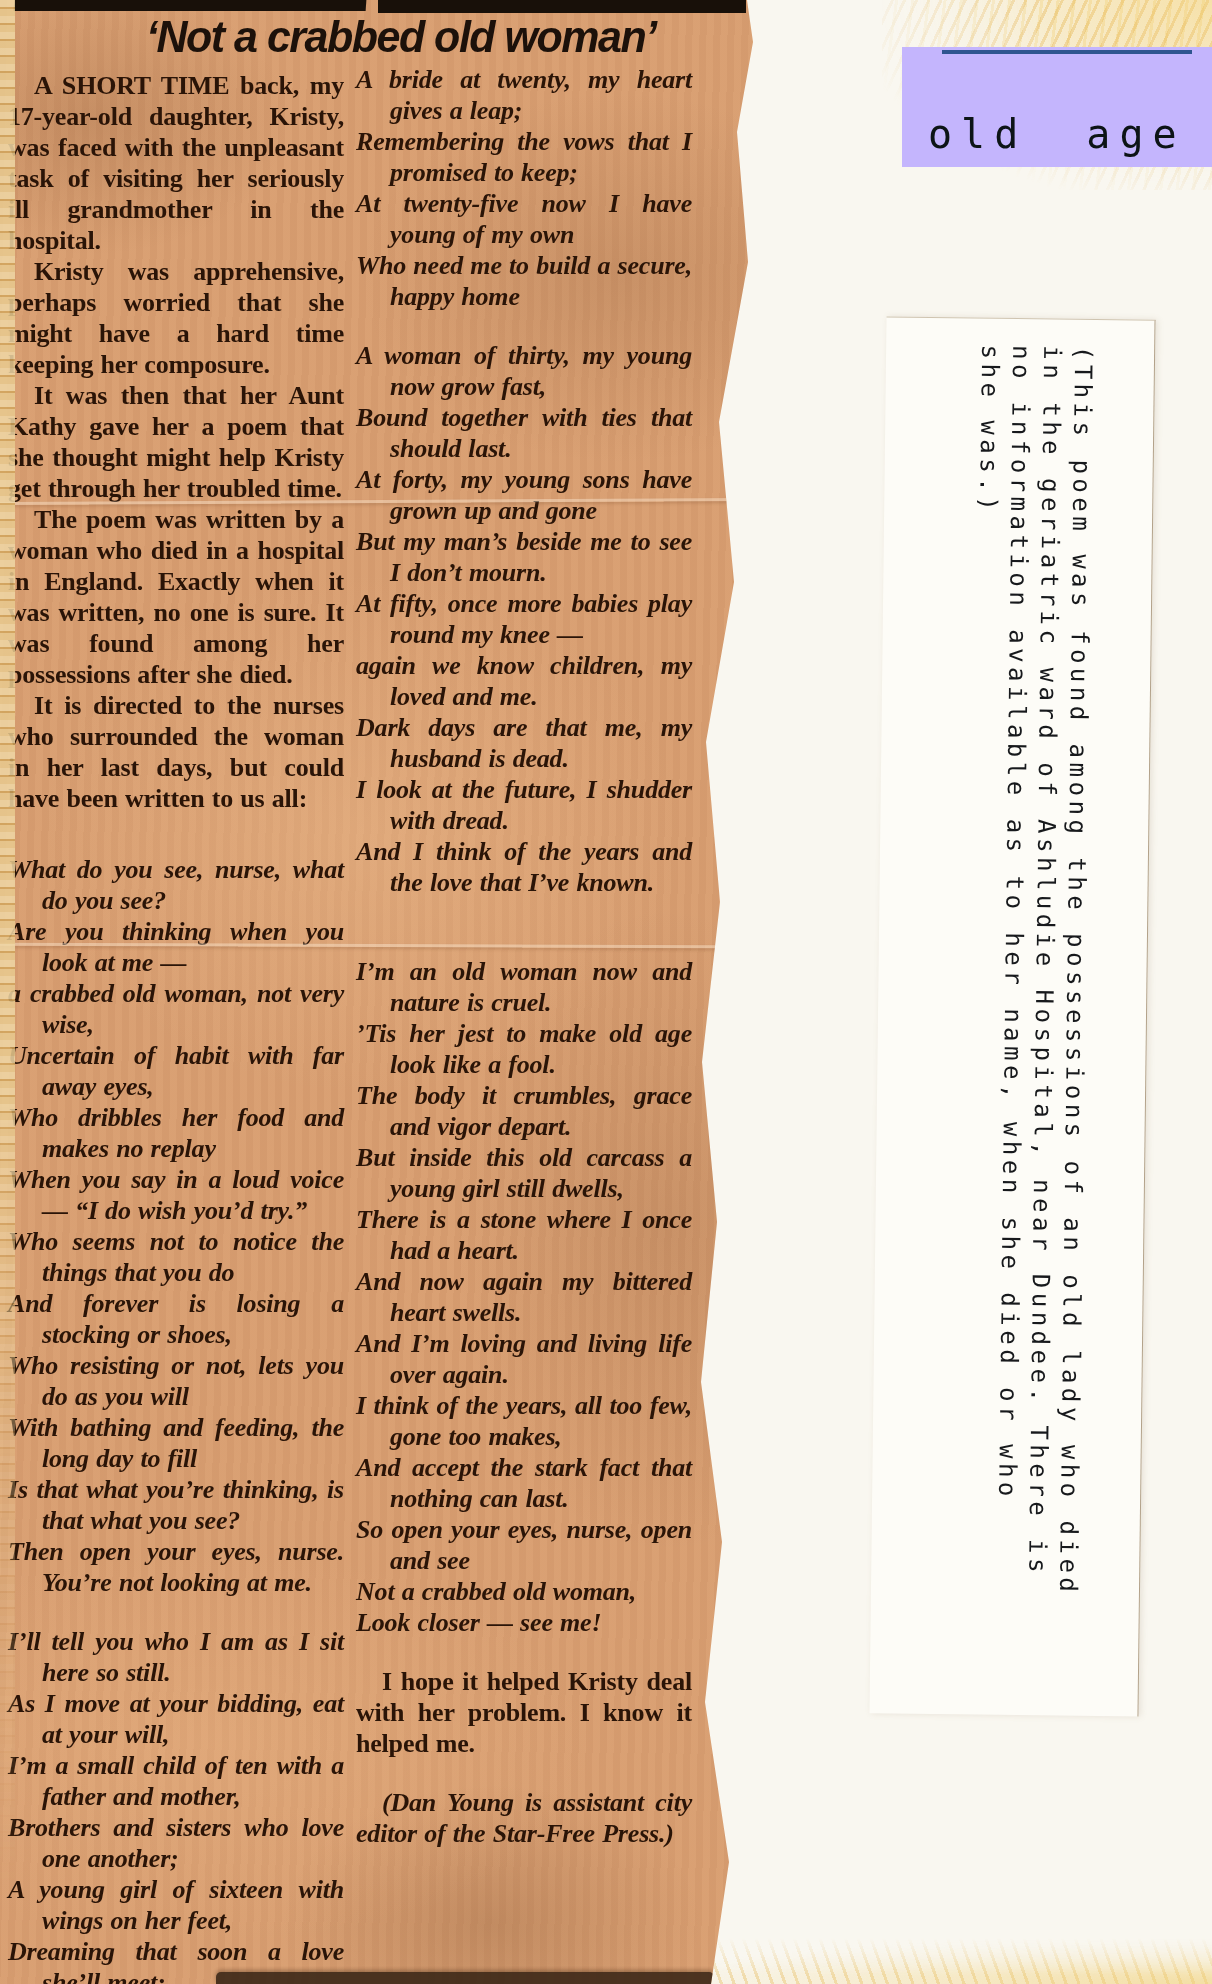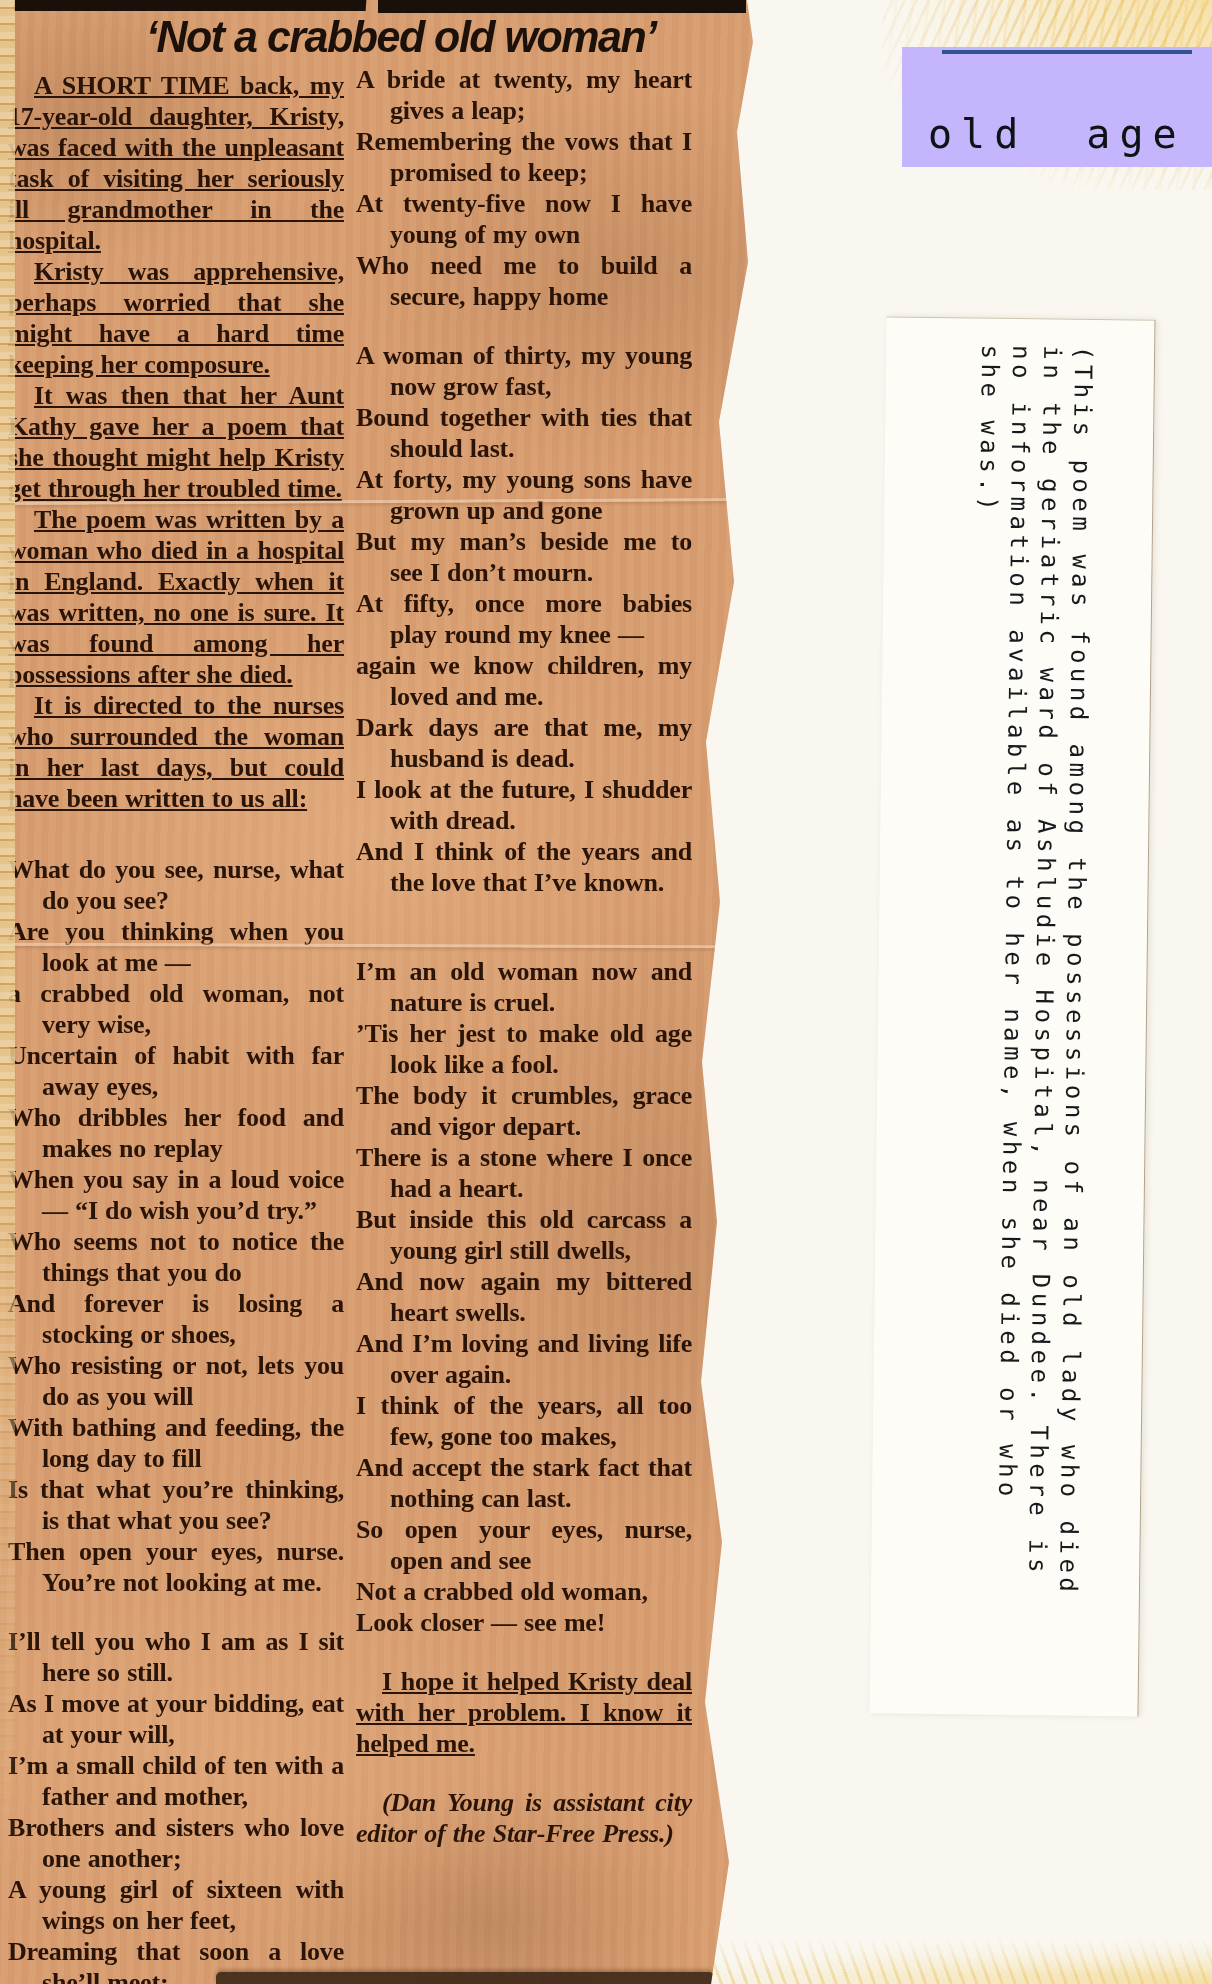--- a/index.html
+++ b/index.html
@@ -53,23 +53,23 @@
     white-space:nowrap;
   }
   .col{
     position:absolute; width:336px; text-align:justify;
     font-size:26px; line-height:31px; font-weight:700;
     color:#2a1407; letter-spacing:-0.2px; word-spacing:1px;
   }
   .col-left{left:8px;  top:70px;}
   .col-mid {left:356px; top:64px;}
   .ln{margin:0;}
-  .ln.prose{text-indent:26px;text-decoration:underline;}
+  .ln.prose{text-indent:26px;}
   .ln.prose-em{text-indent:26px; font-style:italic;}
-  .ln.poem{padding-left:34px; text-indent:-34px;}
+  .ln.poem{font-style:italic; padding-left:34px; text-indent:-34px;}
   .ln.gap{height:28px;}
   .ln.gap2{height:58px;}
   .ln.gap3{height:40px;}
   .crease{position:absolute;left:0;width:100%;height:3px;background:rgba(255,240,220,.4);
     box-shadow:0 2px 3px rgba(120,70,40,.25);}
   .crease.c1{top:500px;transform:rotate(-.3deg);}
   .crease.c2{top:944px;transform:rotate(.2deg);}
   .bottom-strip{
     position:absolute; left:216px; bottom:0; width:498px; height:12px;
     background:#3f2a19; border-radius:5px 5px 0 0; opacity:.92;
@@ -163,22 +163,22 @@
         <div class="ln poem">But my man’s beside me to see I don’t mourn.</div>
         <div class="ln poem">At fifty, once more babies play round my knee —</div>
         <div class="ln poem">again we know children, my loved and me.</div>
         <div class="ln poem">Dark days are that me, my husband is dead.</div>
         <div class="ln poem">I look at the future, I shudder with dread.</div>
         <div class="ln poem">And I think of the years and the love that I’ve known.</div>
         <div class="ln gap2"></div>
         <div class="ln poem">I’m an old woman now and nature is cruel.</div>
         <div class="ln poem">’Tis her jest to make old age look like a fool.</div>
         <div class="ln poem">The body it crumbles, grace and vigor depart.</div>
+        <div class="ln poem">But inside this old carcass a young girl still dwells,</div>
         <div class="ln poem">There is a stone where I once had a heart.</div>
-        <div class="ln poem">But inside this old carcass a young girl still dwells,</div>
         <div class="ln poem">And now again my bittered heart swells.</div>
         <div class="ln poem">And I’m loving and living life over again.</div>
         <div class="ln poem">I think of the years, all too few, gone too makes,</div>
         <div class="ln poem">And accept the stark fact that nothing can last.</div>
         <div class="ln poem">So open your eyes, nurse, open and see</div>
         <div class="ln poem">Not a crabbed old woman,</div>
         <div class="ln poem">Look closer — see me!</div>
         <div class="ln gap"></div>
         <div class="ln prose">I hope it helped Kristy deal with her problem. I know it helped me.</div>
         <div class="ln gap"></div>

